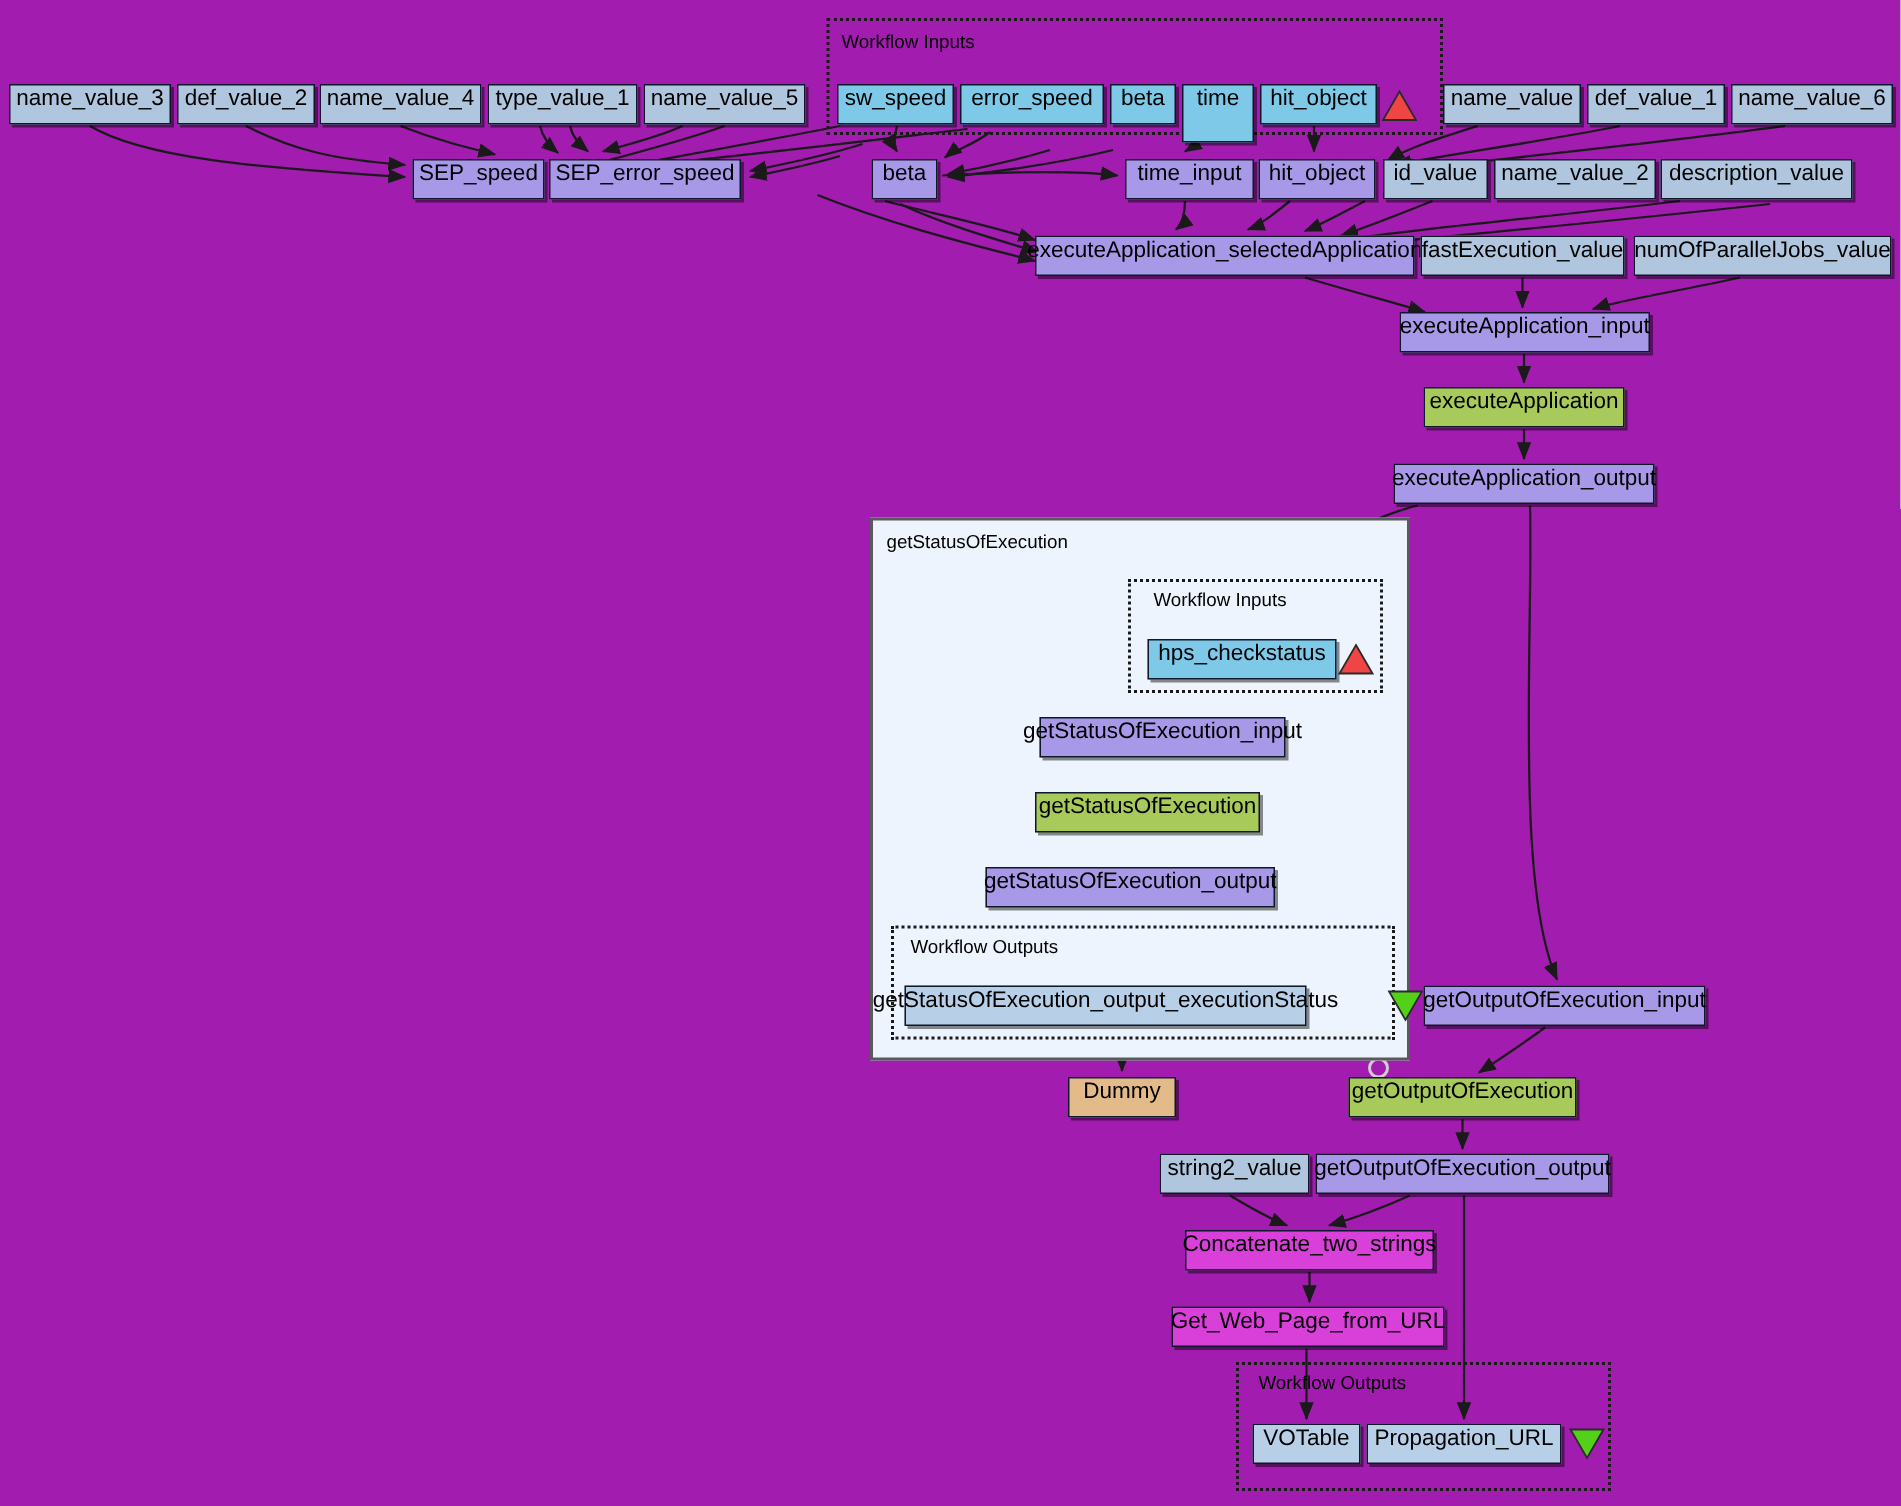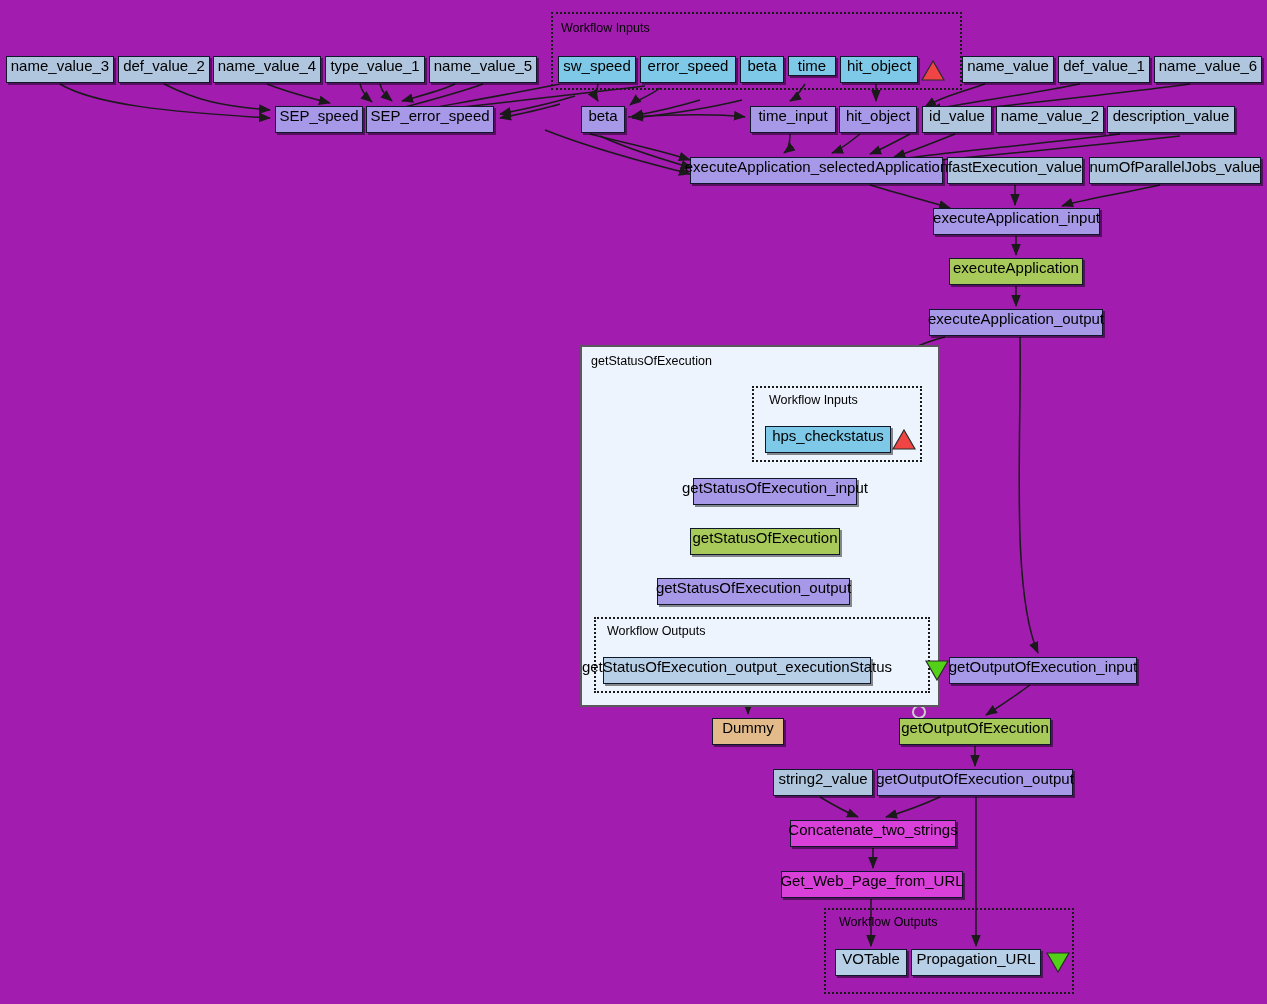--- a/index.html
+++ b/index.html
@@ -147,21 +147,21 @@
 
   <div class="node n-in" style="left:558px;top:56px;width:78px;height:27px;">
       <span>sw_speed</span>
     </div>
   <div class="node n-in" style="left:640px;top:56px;width:96px;height:27px;">
       <span>error_speed</span>
     </div>
   <div class="node n-in" style="left:740px;top:56px;width:44px;height:27px;">
       <span>beta</span>
     </div>
-  <div class="node n-in" style="left:788px;top:56px;width:48px;height:20px;">
+  <div class="node n-in" style="left:788px;top:56px;width:48px;height:39px;">
       <span>time</span>
     </div>
   <div class="node n-in" style="left:840px;top:56px;width:78px;height:27px;">
       <span>hit_object</span>
     </div>
 
   <div class="node n-src" style="left:962px;top:56px;width:92px;height:27px;">
       <span>name_value</span>
     </div>
   <div class="node n-src" style="left:1058px;top:56px;width:92px;height:27px;">

